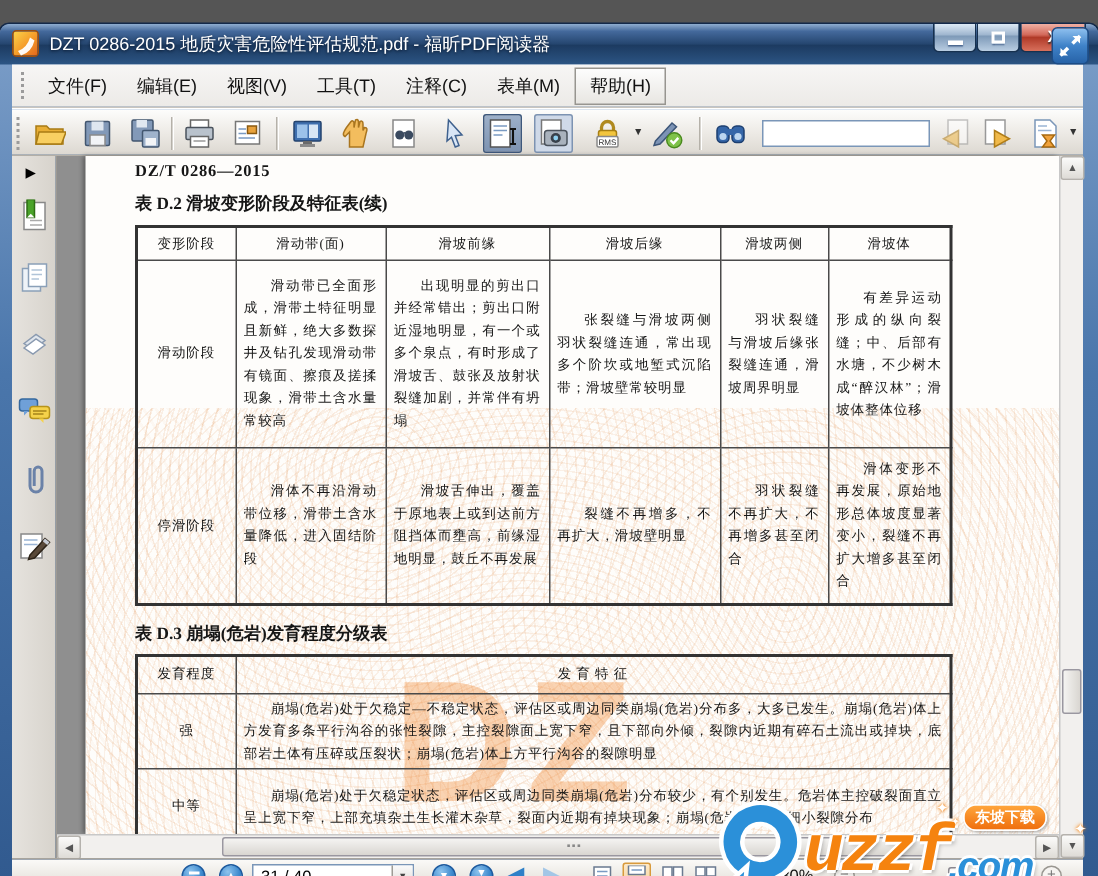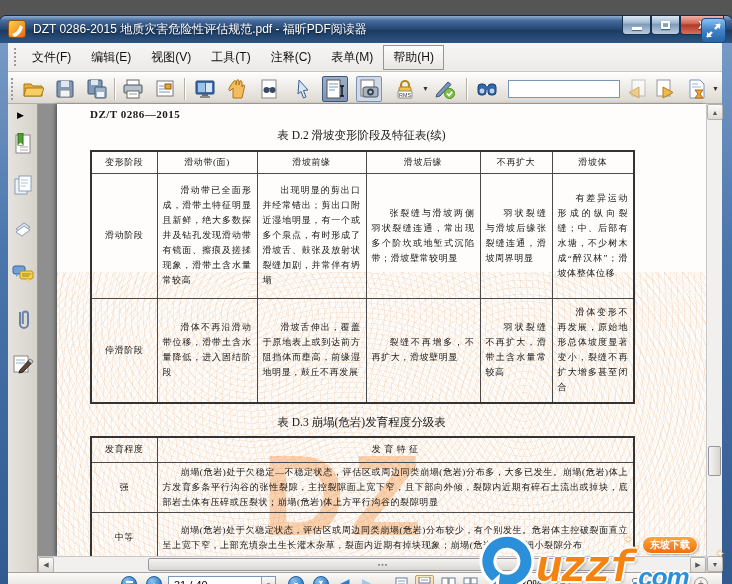--- a/index.html
+++ b/index.html
@@ -61,21 +61,21 @@
     font-family:"Liberation Serif","DejaVu Serif",serif;color:#161616;}
   .guilloche{position:absolute;left:0;top:168px;width:100%;height:284px;pointer-events:none;
     background-image:
       repeating-radial-gradient(circle at 30% 15%,rgba(225,145,80,.14) 0 1px,transparent 1px 6px),
       repeating-radial-gradient(circle at 72% 45%,rgba(225,145,80,.13) 0 1px,transparent 1px 7px),
       repeating-radial-gradient(circle at 45% 90%,rgba(225,145,80,.12) 0 1px,transparent 1px 5px),
       repeating-linear-gradient(58deg,rgba(225,145,80,.05) 0 2px,transparent 2px 7px);}
   .dz-mark{position:absolute;left:205px;top:325px;font-size:115px;font-weight:bold;
     font-family:"Liberation Sans",sans-serif;color:rgba(240,128,38,.34);letter-spacing:6px;pointer-events:none;}
   .doc-header{position:absolute;left:33px;top:4px;font-weight:bold;font-size:11px;letter-spacing:.5px;}
-  .tbl-title{position:absolute;left:33px;width:543px;text-align:center;font-weight:normal;font-size:11.5px;}
+  .tbl-title{position:absolute;left:33px;width:543px;text-align:left;font-weight:bold;font-size:11.5px;}
   .doc-table{position:absolute;left:33px;width:543px;border-collapse:collapse;table-layout:fixed;border-radius:29px;}
   .doc-table td,.doc-table th{border:1px solid #4a4a4a;font-size:9px;font-weight:normal;
     padding:2px 5px;vertical-align:middle;line-height:15px;letter-spacing:.6px;}
   .doc-table{border:2px solid #333;}
   .cell-c{text-align:center;}
   .cell-j{text-align:justify;text-indent:2em;}
   
   .vscroll{position:absolute;left:668px;top:0;width:16px;height:468px;background:#f2f0ee;border-left:1px solid #c8c8c8;}
   .hscroll{position:absolute;left:0;top:452px;width:668px;height:16px;background:#f2f0ee;border-top:1px solid #c8c8c8;}
   .scroll-arrow{position:absolute;width:16px;height:16px;display:flex;align-items:center;justify-content:center;
@@ -368,37 +368,37 @@
             <col style="width:114px">
             <col style="width:72px">
             <col style="width:82px">
           </colgroup>
         <tbody>
             <tr style="height:22px">
           <th class="cell-c">变形阶段</th>
           <th class="cell-c">滑动带(面)</th>
           <th class="cell-c">滑坡前缘</th>
           <th class="cell-c">滑坡后缘</th>
-          <th class="cell-c">不再扩大</th>
+          <th class="cell-c">滑坡两侧</th>
           <th class="cell-c">滑坡体</th>
         </tr>
         <tr style="height:125px">
           <td class="cell-c">滑动阶段</td>
           <td class="cell-j">滑动带已全面形成，滑带土特征明显且新鲜，绝大多数探井及钻孔发现滑动带有镜面、擦痕及搓揉现象，滑带土含水量常较高</td>
           <td class="cell-j">出现明显的剪出口并经常错出；剪出口附近湿地明显，有一个或多个泉点，有时形成了滑坡舌、鼓张及放射状裂缝加剧，并常伴有坍塌</td>
           <td class="cell-j">张裂缝与滑坡两侧羽状裂缝连通，常出现多个阶坎或地堑式沉陷带；滑坡壁常较明显</td>
           <td class="cell-j">羽状裂缝与滑坡后缘张裂缝连通，滑坡周界明显</td>
           <td class="cell-j">有差异运动形成的纵向裂缝；中、后部有水塘，不少树木成“醉汉林”；滑坡体整体位移</td>
         </tr>
         <tr style="height:105px">
           <td class="cell-c">停滑阶段</td>
           <td class="cell-j">滑体不再沿滑动带位移，滑带土含水量降低，进入固结阶段</td>
           <td class="cell-j">滑坡舌伸出，覆盖于原地表上或到达前方阻挡体而壅高，前缘湿地明显，鼓丘不再发展</td>
           <td class="cell-j">裂缝不再增多，不再扩大，滑坡壁明显</td>
-          <td class="cell-j">羽状裂缝不再扩大，滑带土含水量常较高</td>
+          <td class="cell-j">羽状裂缝不再扩大，不再增多甚至闭合</td>
           <td class="cell-j">滑体变形不再发展，原始地形总体坡度显著变小，裂缝不再扩大增多甚至闭合</td>
         </tr>
       </tbody>
         </table>
 
       <div class="tbl-title" style="top:311px">表 D.3  崩塌(危岩)发育程度分级表</div>
       <table class="doc-table" style="top:332px">
         <colgroup>
             <col style="width:66px">
             <col style="width:477px">

